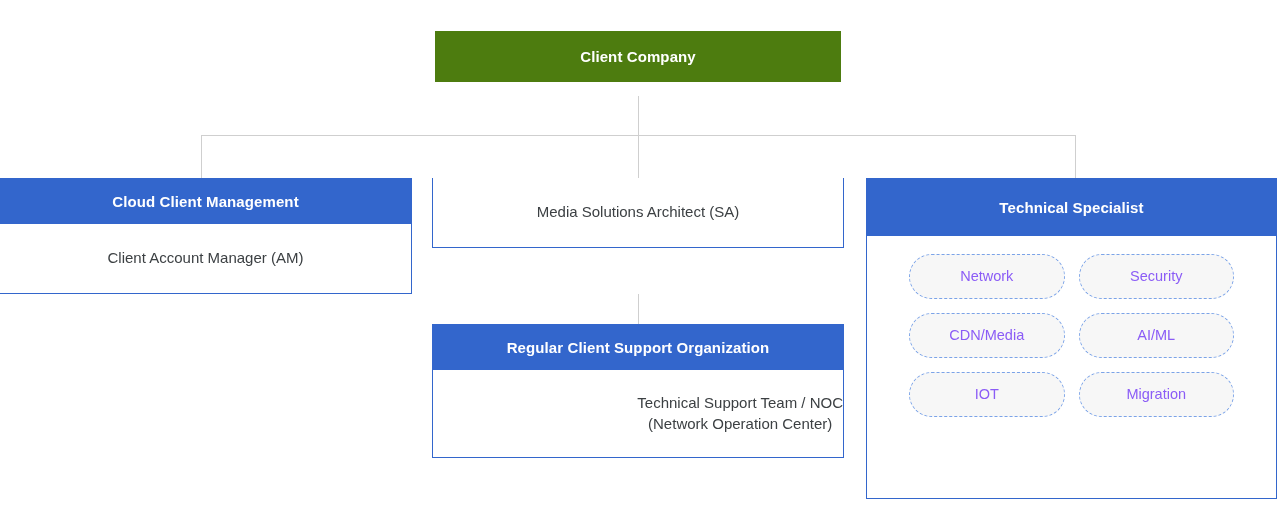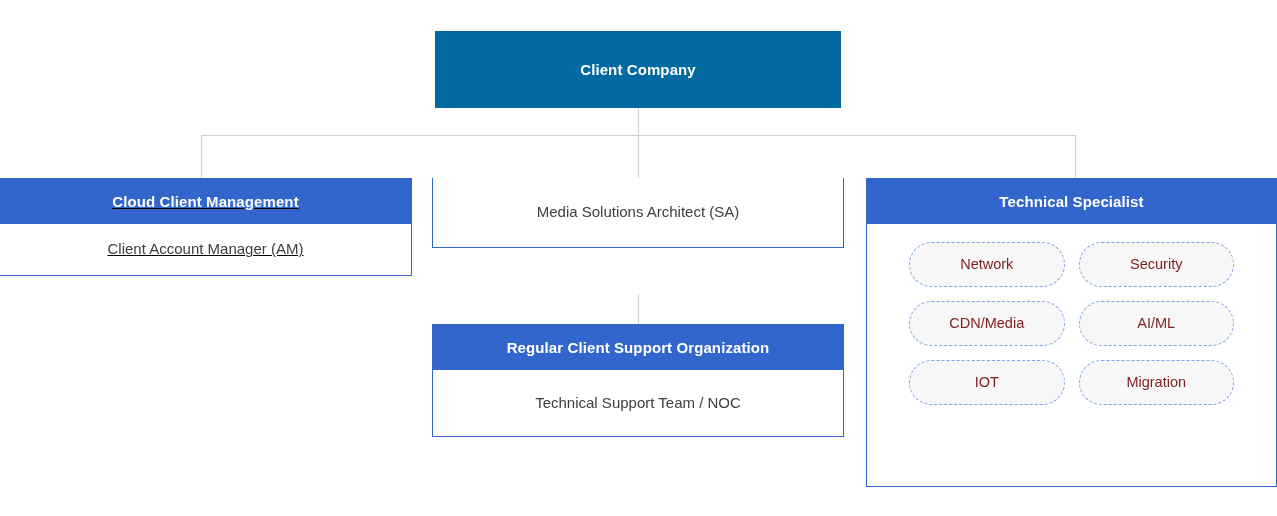--- a/index.html
+++ b/index.html
@@ -63,80 +63,79 @@
     line-height: 1.35;
   }
 
   
   #node-root {
     left: 435px;
     top: 31px;
     width: 406px;
   }
   #node-root .node-header {
-    height: 77px;
-    background: #0369a1;
+    height: 51px;
+    background: #4d7c0f;
     border: none;
   }
 
   
   .dept .node-header {
     height: 46px;
     background: #3366cc;
   }
 
   #node-ccm {
     left: -1px;
     top: 178px;
     width: 413px;
-    text-decoration: underline;
   }
-  #node-ccm .node-body { height: 52px; }
+  #node-ccm .node-body { height: 70px; }
 
   #node-consulting {
     left: 432px;
     top: 178px;
     width: 412px;
   }
   #node-consulting .node-body { height: 70px; }
 
   #node-support {
     left: 432px;
     top: 324px;
     width: 412px;
   }
-  #node-support .node-body { height: 67px; }
+  #node-support .node-body { height: 88px; justify-content: flex-end; }
 
   
   #node-techspec {
     left: 866px;
     top: 178px;
     width: 411px;
   }
-  #node-techspec .node-header { height: 46px; background: #3366cc; }
+  #node-techspec .node-header { height: 58px; background: #3366cc; }
   #node-techspec .node-body {
     height: 263px;
     display: block;
     padding: 18px 42px 0 42px;
   }
 
   .pill-grid {
     display: grid;
     grid-template-columns: 1fr 1fr;
     column-gap: 14px;
     row-gap: 14px;
   }
 
   .pill {
     box-sizing: border-box;
     height: 45px;
     background: #f7f7f7;
     border: 1px dashed #7ba3e8;
     border-radius: 24px;
-    color: #7f1d1d;
+    color: #8b5cf6;
     font-size: 14.5px;
     display: flex;
     align-items: center;
     justify-content: center;
     text-align: center;
   }
 </style>
 </head>
 <body>
 
@@ -165,20 +164,21 @@
 
   <div class="node dept" id="node-consulting">
     <div class="node-body">Media Solutions Architect (SA)</div>
   </div>
 
   <div class="node dept" id="node-support">
     <div class="node-header">Regular Client Support Organization</div>
     <div class="node-body">
       <div>
         <div>Technical Support Team / NOC</div>
+        <div>(Network Operation Center)</div>
       </div>
     </div>
   </div>
 
   <div class="node dept" id="node-techspec">
     <div class="node-header">Technical Specialist</div>
     <div class="node-body">
       <div class="pill-grid" id="specialty-grid">
           <div class="pill">Network</div>
           <div class="pill">Security</div>

